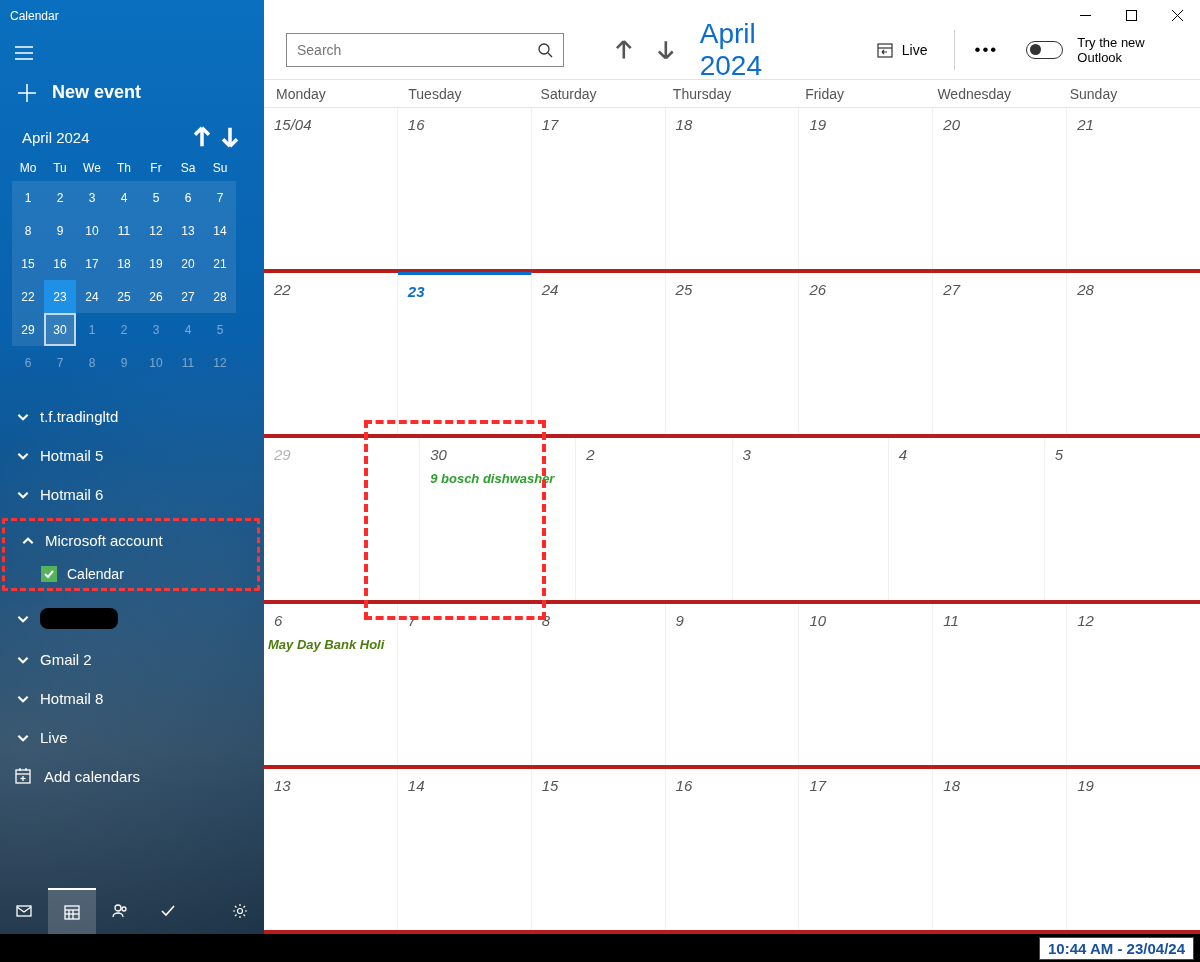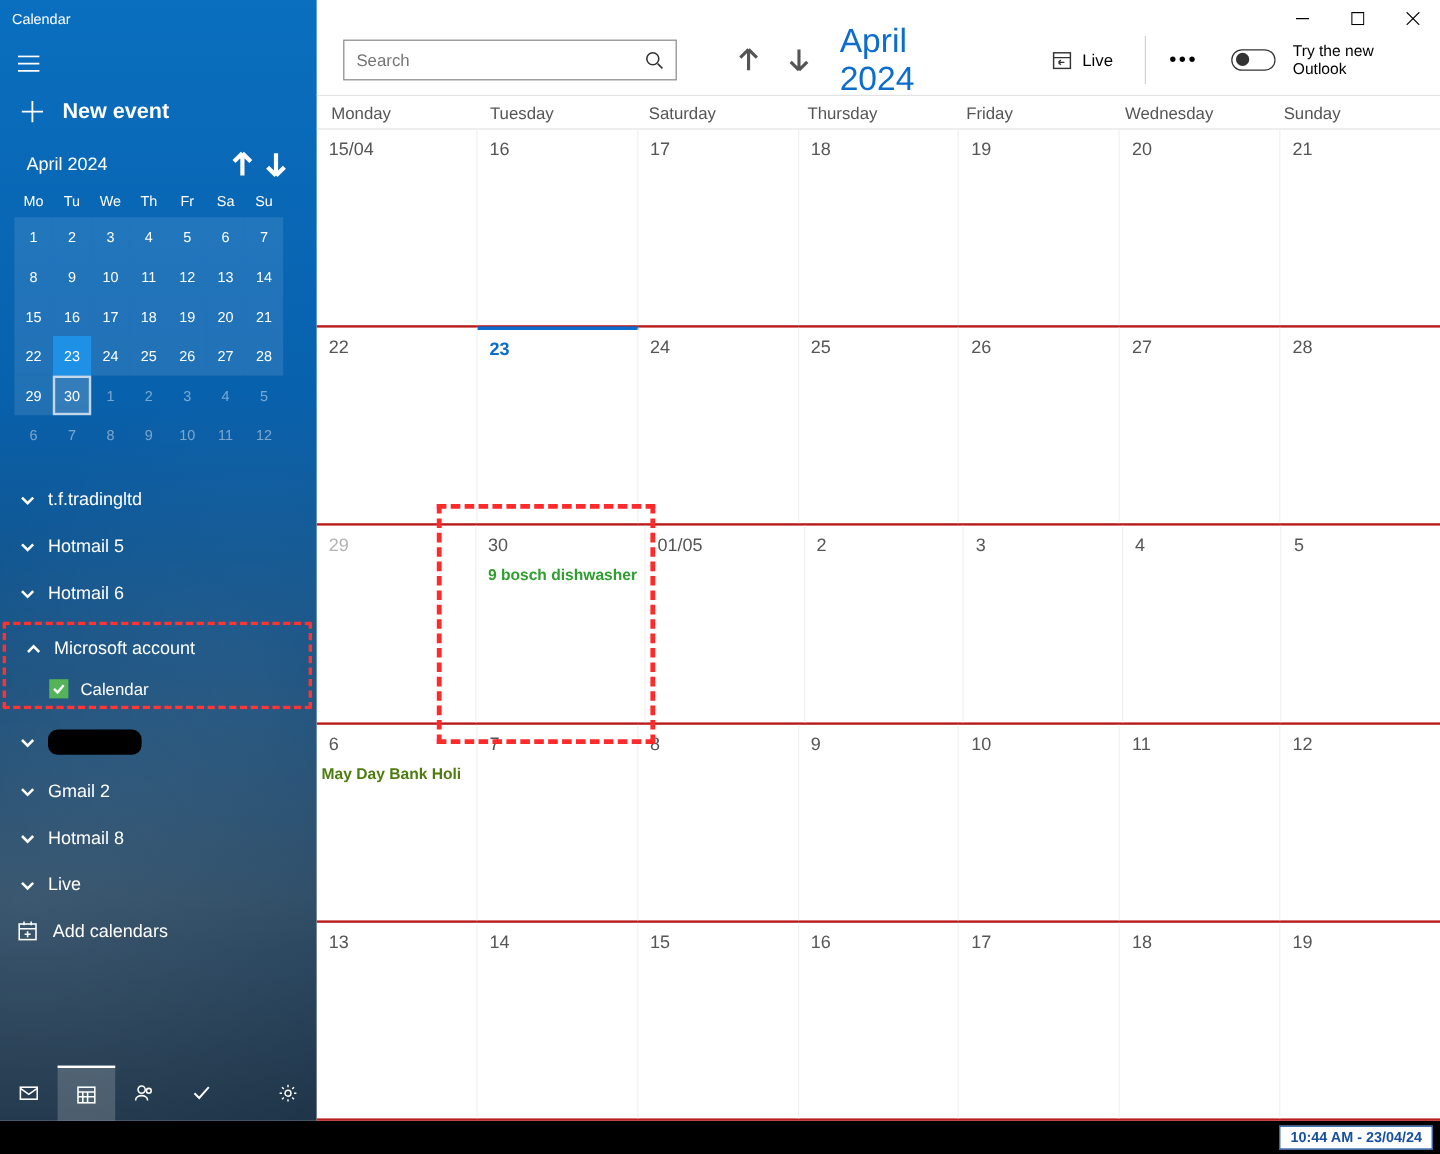--- a/index.html
+++ b/index.html
@@ -73,34 +73,34 @@
   .today-btn { display:flex; align-items:center; gap:8px; padding:4px 6px; cursor:pointer; font-size:14px; }
   .vsep { width:1px; height:40px; background:#d0d0d0; margin:0 6px;}
   .more { font-size:17px; letter-spacing:2px; cursor:pointer; }
   .toggle { width:40px; height:18px; border:1.5px solid #333; border-radius:10px; position:relative; cursor:pointer;}
   .toggle::after{ content:""; position:absolute; left:3px; top:2.5px; width:11px; height:11px; background:#333; border-radius:50%; }
   .try { font-size:13px; }
 
   .dayhead { display:flex; padding-left:10px; height:28px; align-items:center; color:#555; font-size:14px; border-bottom:1px solid #e3e3e3;}
   .dayhead div { flex:1; padding-left:2px;}
   .grid { flex:1; display:flex; flex-direction:column; }
-  .week { flex:1; display:flex; border-bottom:2px solid #b91c1c; }
+  .week { flex:1; display:flex; border-bottom:4px solid #b91c1c;font-style:italic; }
   .day { flex:1; border-right:1px solid #f0f0f0; padding:8px 6px 4px 10px; position:relative; font-size:15px; color:#555;}
   .day:last-child{border-right:none;}
   .day .num { font-size:15px; }
   .day.dim { color:#b3b3b3; }
   .day.today .num { color:#0c6dcf; font-weight:600;}
   .day.today { border-top:3px solid #0c6dcf; margin-top:-1px;}
   .event { font-size:13px; font-weight:600; color:#2e9e2e; margin-top:8px; white-space:nowrap; overflow:hidden; text-overflow:clip;}
   .event.gray { color:#4d7c0f; font-weight:600; margin-left:-6px;}
 
   .red-overlay { position:absolute; border:4px dashed #ff2a2a; pointer-events:none; }
 
   .taskbar { height:28px; background:#000; display:flex; align-items:center; justify-content:flex-end; padding-right:6px;}
-  .clock { background:#fff; border:1px solid #1850a0; padding:2px 8px; font-size:12px; color:#1850a0; font-weight:600;}
+  .clock { background:#fff; border:1px solid #1850a0; padding:2px 8px; font-size:15px; color:#1850a0; font-weight:600;}
 </style>
 </head>
 <body>
 
 <div class="app">
 
   <div class="sidebar">
     <div class="titlebar">Calendar</div>
     <div class="hamburger">
       <svg viewBox="0 0 18 14" stroke="#fff" stroke-width="1.5">
@@ -425,23 +425,20 @@
         </div>
         <div class="week">
           <div class="day dim">
             <div class="num">29</div>
           </div>
           <div class="day">
             <div class="num">30</div>
             <div class="event">9 bosch dishwasher</div>
           </div>
           <div class="day">
-            <div class="num">01/05</div>
-          </div>
-          <div class="day">
             <div class="num">2</div>
           </div>
           <div class="day">
             <div class="num">3</div>
           </div>
           <div class="day">
             <div class="num">4</div>
           </div>
           <div class="day">
             <div class="num">5</div>

